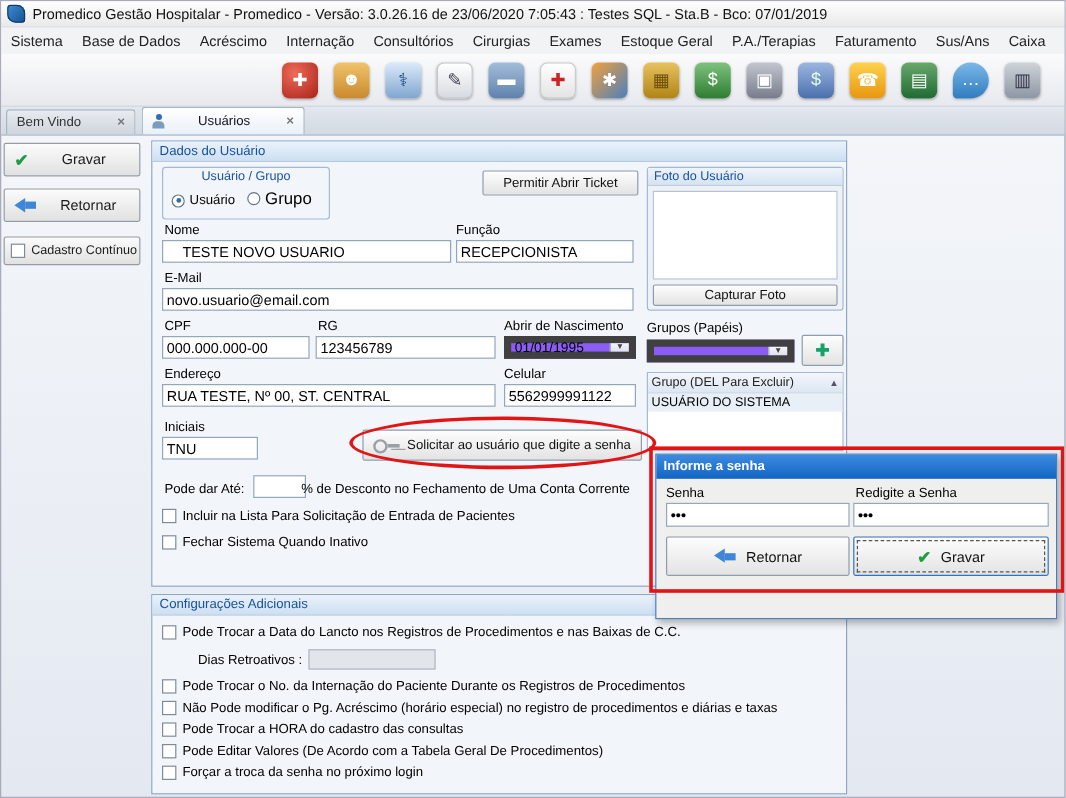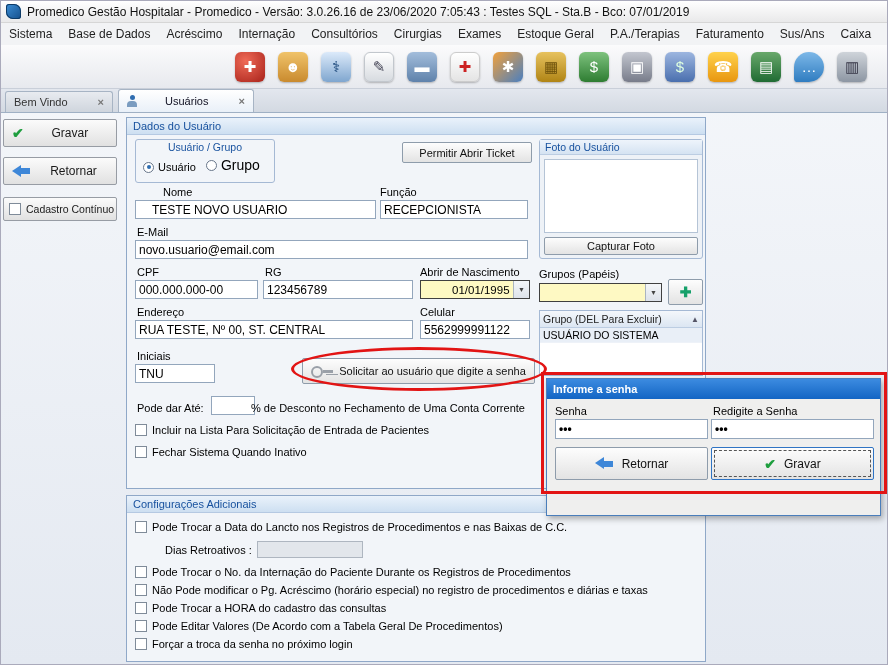--- a/index.html
+++ b/index.html
@@ -38,21 +38,21 @@
   .personico::after{content:"";position:absolute;left:0;top:6px;width:10px;height:6px;border-radius:4px 4px 0 0;background:#7a9cc0;}
   
   .lbl{position:absolute;font-size:11px;color:#000;white-space:nowrap;}
   .inp{position:absolute;height:19px;border:1px solid #93a6bc;background:#fff;font-size:12px;color:#000;padding:1px 3px;}
   .inp.dis{background:#e2e6eb;color:#666;border-color:#aeb6c0;}
   .btn{position:absolute;display:flex;align-items:center;justify-content:center;background:linear-gradient(#fdfdfd,#e3e3e3);border:1px solid #8e9cab;border-radius:2px;font-size:11px;color:#111;cursor:pointer;}
   .cb{width:12px;height:12px;background:#fff;border:1px solid #7f8b99;display:inline-block;flex:0 0 auto;}
   .cbrow{position:absolute;display:flex;align-items:center;gap:5px;font-size:11px;color:#000;white-space:nowrap;}
   .radio{width:11px;height:11px;border-radius:50%;border:1px solid #68768a;background:#fff;display:inline-block;position:relative;flex:0 0 auto;}
   .radio.on::after{content:"";position:absolute;left:2.5px;top:2.5px;width:4px;height:4px;border-radius:50%;background:#2f6db0;}
-  .combo{position:absolute;height:19px;border:1px solid #404040;background:#fef9c3;display:flex;align-items:center;padding-left:28px;}
+  .combo{position:absolute;height:19px;border:6px solid #404040;background:#8b5cf6;display:flex;align-items:center;}
   .combo .val{flex:1;font-size:11.5px;padding-left:3px;color:#000;}
   .combo .dd{width:16px;height:100%;background:linear-gradient(#f4f6f9,#dde2ea);border-left:1px solid #aab4c0;font-size:7px;color:#444;display:flex;align-items:center;justify-content:center;cursor:pointer;}
   .panel{position:absolute;background:#f2f5f9;border:1px solid #8fa8c8;}
   .phdr{position:absolute;left:0;top:0;right:0;height:17px;background:linear-gradient(#eaf2fb,#cddff1);border-bottom:1px solid #b5c9e2;color:#17519e;font-size:11px;line-height:17px;padding-left:6px;}
   .gbox{position:absolute;border:1px solid #a5b9d4;border-radius:3px;}
   .ghdr{height:15px;background:linear-gradient(#eef4fb,#d5e3f2);border-bottom:1px solid #bccde2;color:#17519e;font-size:10.5px;line-height:15px;padding-left:5px;}
   .chk{font-size:14px;font-weight:bold;color:#1e9e3e;flex:0 0 auto;}
   .arr{position:relative;width:19px;height:13px;flex:0 0 auto;}
   .arr::before{content:"";position:absolute;left:0;top:0;border-top:6.5px solid transparent;border-bottom:6.5px solid transparent;border-right:9px solid #3e87d8;}
   .arr::after{content:"";position:absolute;left:9px;top:3.5px;width:9px;height:6px;background:#3e87d8;}
@@ -164,21 +164,21 @@
     </div>
 
     <div class="gbox" style="left:412px;top:21px;width:164px;height:120px;background:#eef2f7;">
       <div class="ghdr">Foto do Usuário</div>
       <div style="position:absolute;left:4px;top:19px;width:154px;height:74px;background:#fff;border:1px solid #b5c4d6;"></div>
       <div class="btn" style="left:4px;top:97px;width:154px;height:18px;">
         <span>Capturar Foto</span>
       </div>
     </div>
 
-    <span class="lbl" style="left:10px;top:68px;margin-left:26px;">Nome</span>
+    <span class="lbl" style="left:10px;top:68px;">Nome</span>
     <input class="inp" style="left: 8px; top: 82px; width: 241px; padding-left: 16px;" value="TESTE NOVO USUARIO">
     <span class="lbl" style="left:253px;top:68px;">Função</span>
     <input class="inp" style="left: 253px; top: 82px; width: 148px;" value="RECEPCIONISTA">
 
     <span class="lbl" style="left:10px;top:108px;">E-Mail</span>
     <input class="inp" style="left: 8px; top: 122px; width: 393px;" value="novo.usuario@email.com">
 
     <span class="lbl" style="left:10px;top:148px;">CPF</span>
     <input class="inp" style="left: 8px; top: 162px; width: 123px;" value="000.000.000-00">
     <span class="lbl" style="left:138px;top:148px;">RG</span>

